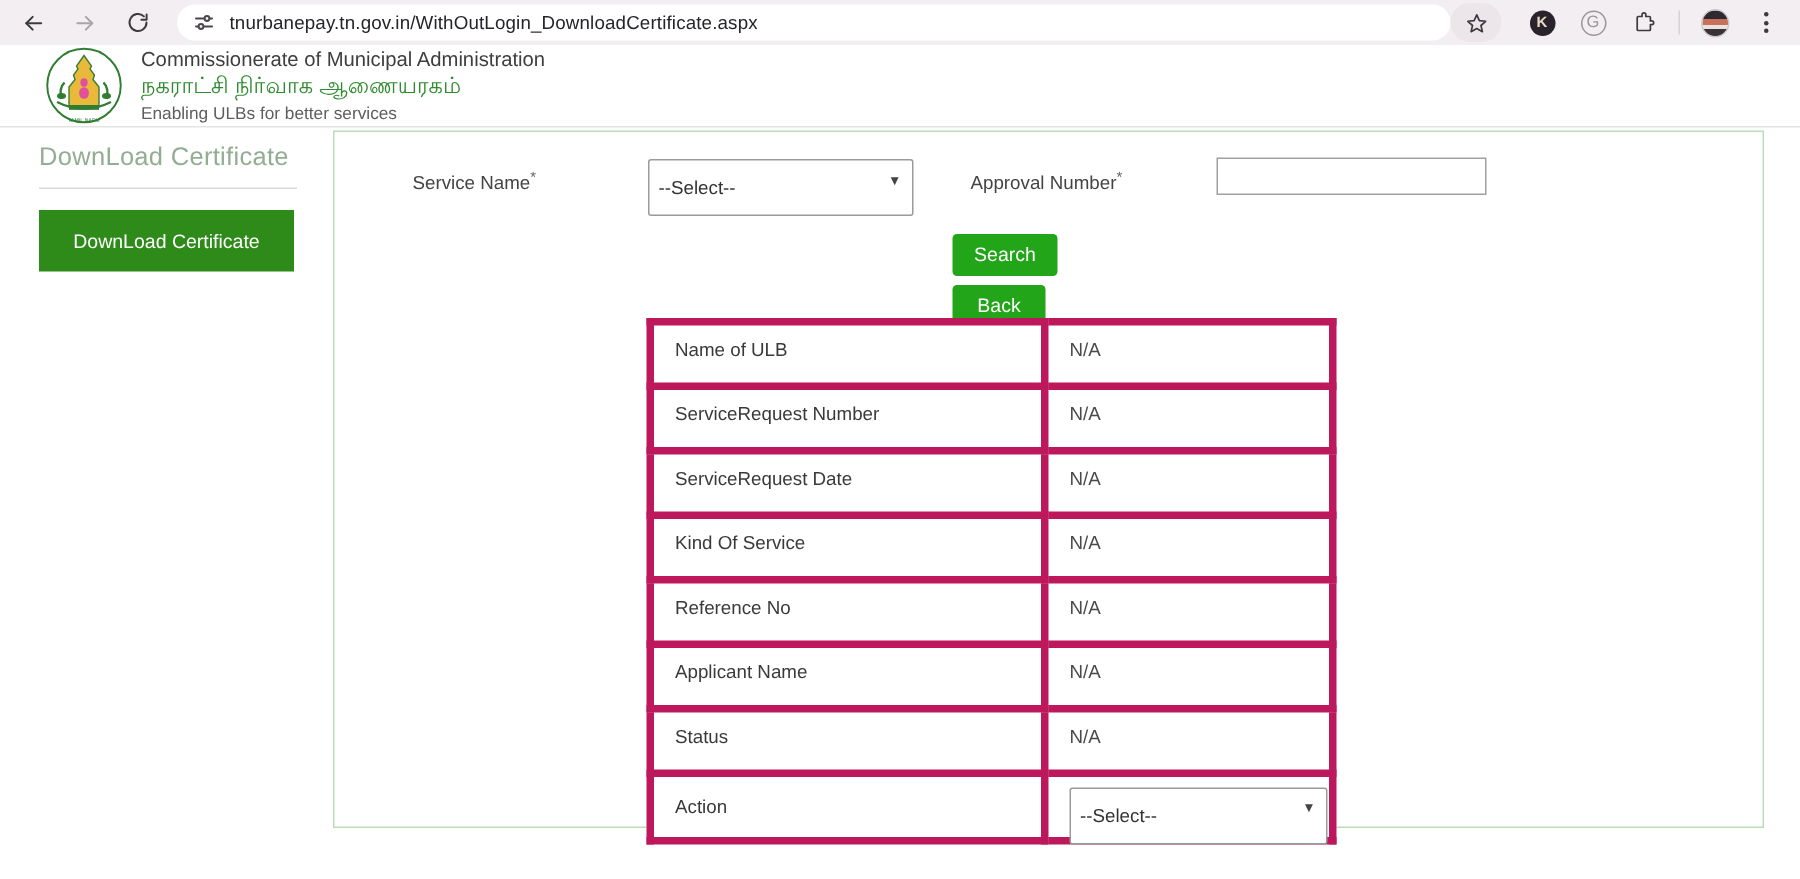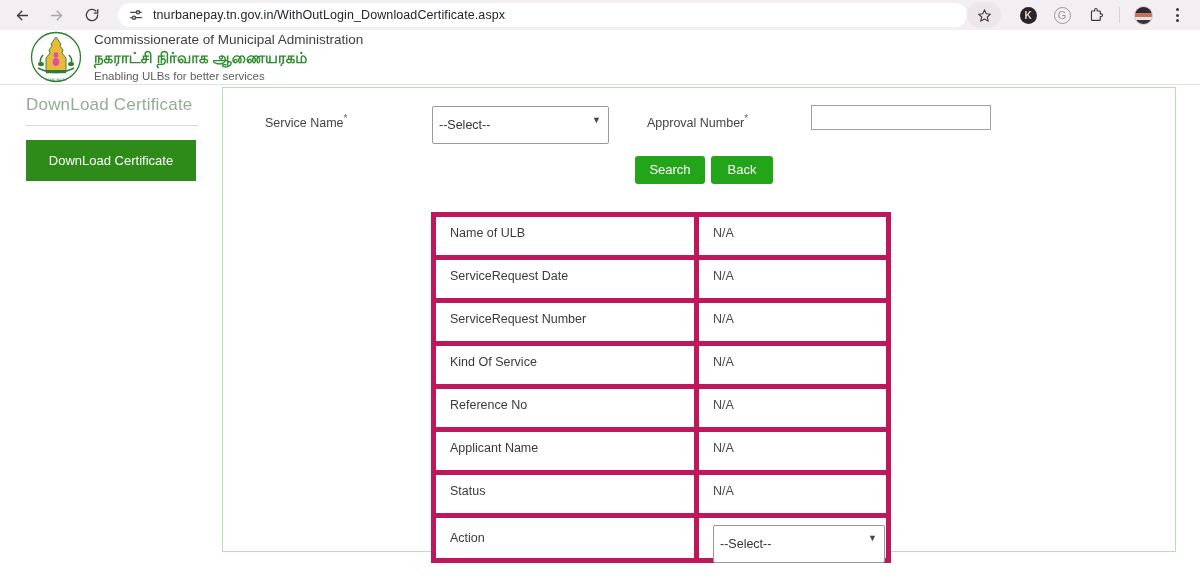--- a/index.html
+++ b/index.html
@@ -87,21 +87,21 @@
     border-bottom: 1px solid #e3e3e3;
     display: flex; align-items: center;
   }
   .emblem {
     width: 52px; height: 52px;
     margin-left: 30px; margin-right: 12px;
     flex: 0 0 auto;
   }
   .hdr-text { display: flex; flex-direction: column; justify-content: center; }
   .hdr-line1 { font-size: 13.5px; color: #3e3e3e; line-height: 17px; }
-  .hdr-line2 { font-size: 15px; color: #2e8b2e; line-height: 20px; font-weight: 700; }
+  .hdr-line2 { font-size: 15px; color: #2e8b2e; line-height: 20px; font-weight: 400; }
   .hdr-line3 { font-size: 11.5px; color: #5e5e5e; line-height: 16px; }
 
   .body-area { position: relative; height: 485px; }
 
   
   .sidebar {
     position: absolute; left: 26px; top: 10px; width: 172px;
   }
   .side-title {
     font-size: 17px; line-height: 19px;
@@ -136,21 +136,21 @@
     position: absolute; left: 0; top: 14px; width: 100%;
     height: 44px;
   }
   .lbl {
     position: absolute;
     font-size: 12.5px;
     color: #444444;
     top: 11px;
   }
   .lbl .req { color: #666; font-size: 10px; vertical-align: super; }
-  #lbl-service { left: 42px; }
+  #lbl-service { left: 52px; }
   #lbl-approval { left: 424px; }
 
   select.ui-select {
     position: absolute;
     font-family: "Liberation Sans", sans-serif;
     font-size: 12.5px;
     color: #333;
     background: #fff;
     border: 1px solid #9a9a9a;
     border-radius: 2px;
@@ -178,20 +178,21 @@
     font-size: 12.5px;
     padding: 0 5px;
     color: #222;
   }
 
   .btn-row {
     position: absolute; left: 0; top: 68px; width: 100%;
     display: flex; justify-content: flex-start;
     padding-left: 412px;
     gap: 6px;
+    flex-direction: column;
   }
   .gbtn {
     background: #23a519;
     color: #ffffff;
     border: none;
     border-radius: 3px;
     font-size: 13px;
     font-family: "Liberation Sans", sans-serif;
     padding: 7px 0;
     height: 28px;
@@ -357,25 +358,25 @@
         <button class="gbtn" id="btn-back">Back</button>
       </div>
 
       <table class="info-table">
         <tbody>
           <tr>
             <td class="k">Name of ULB</td>
             <td class="v">N/A</td>
           </tr>
           <tr>
+            <td class="k">ServiceRequest Number</td>
+            <td class="v">N/A</td>
+          </tr>
+          <tr>
             <td class="k">ServiceRequest Date</td>
-            <td class="v">N/A</td>
-          </tr>
-          <tr>
-            <td class="k">ServiceRequest Number</td>
             <td class="v">N/A</td>
           </tr>
           <tr>
             <td class="k">Kind Of Service</td>
             <td class="v">N/A</td>
           </tr>
           <tr>
             <td class="k">Reference No</td>
             <td class="v">N/A</td>
           </tr>

